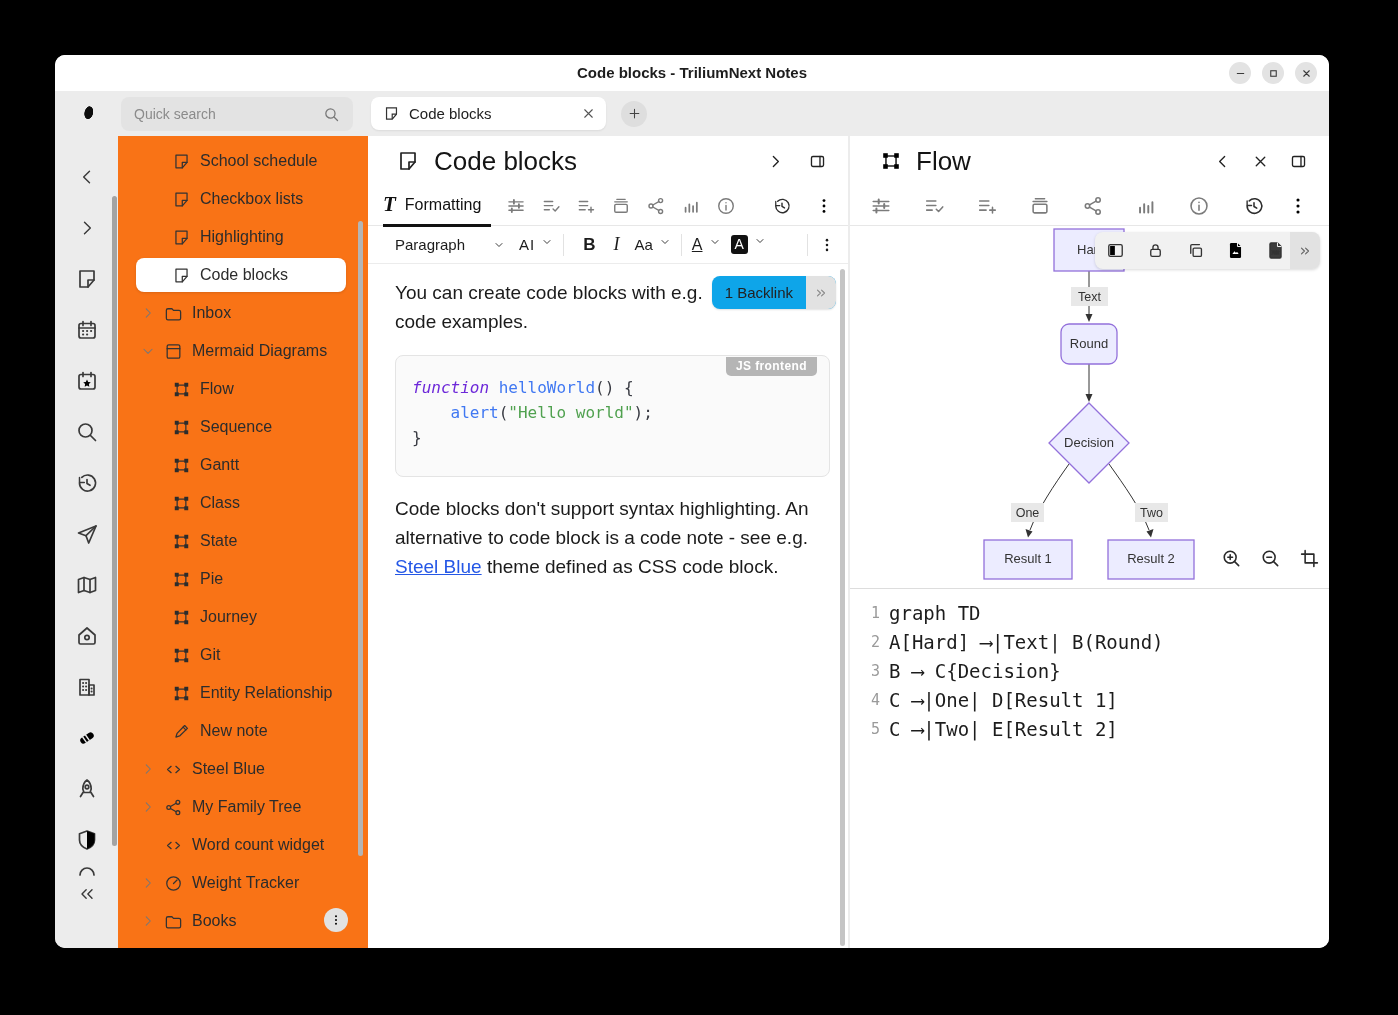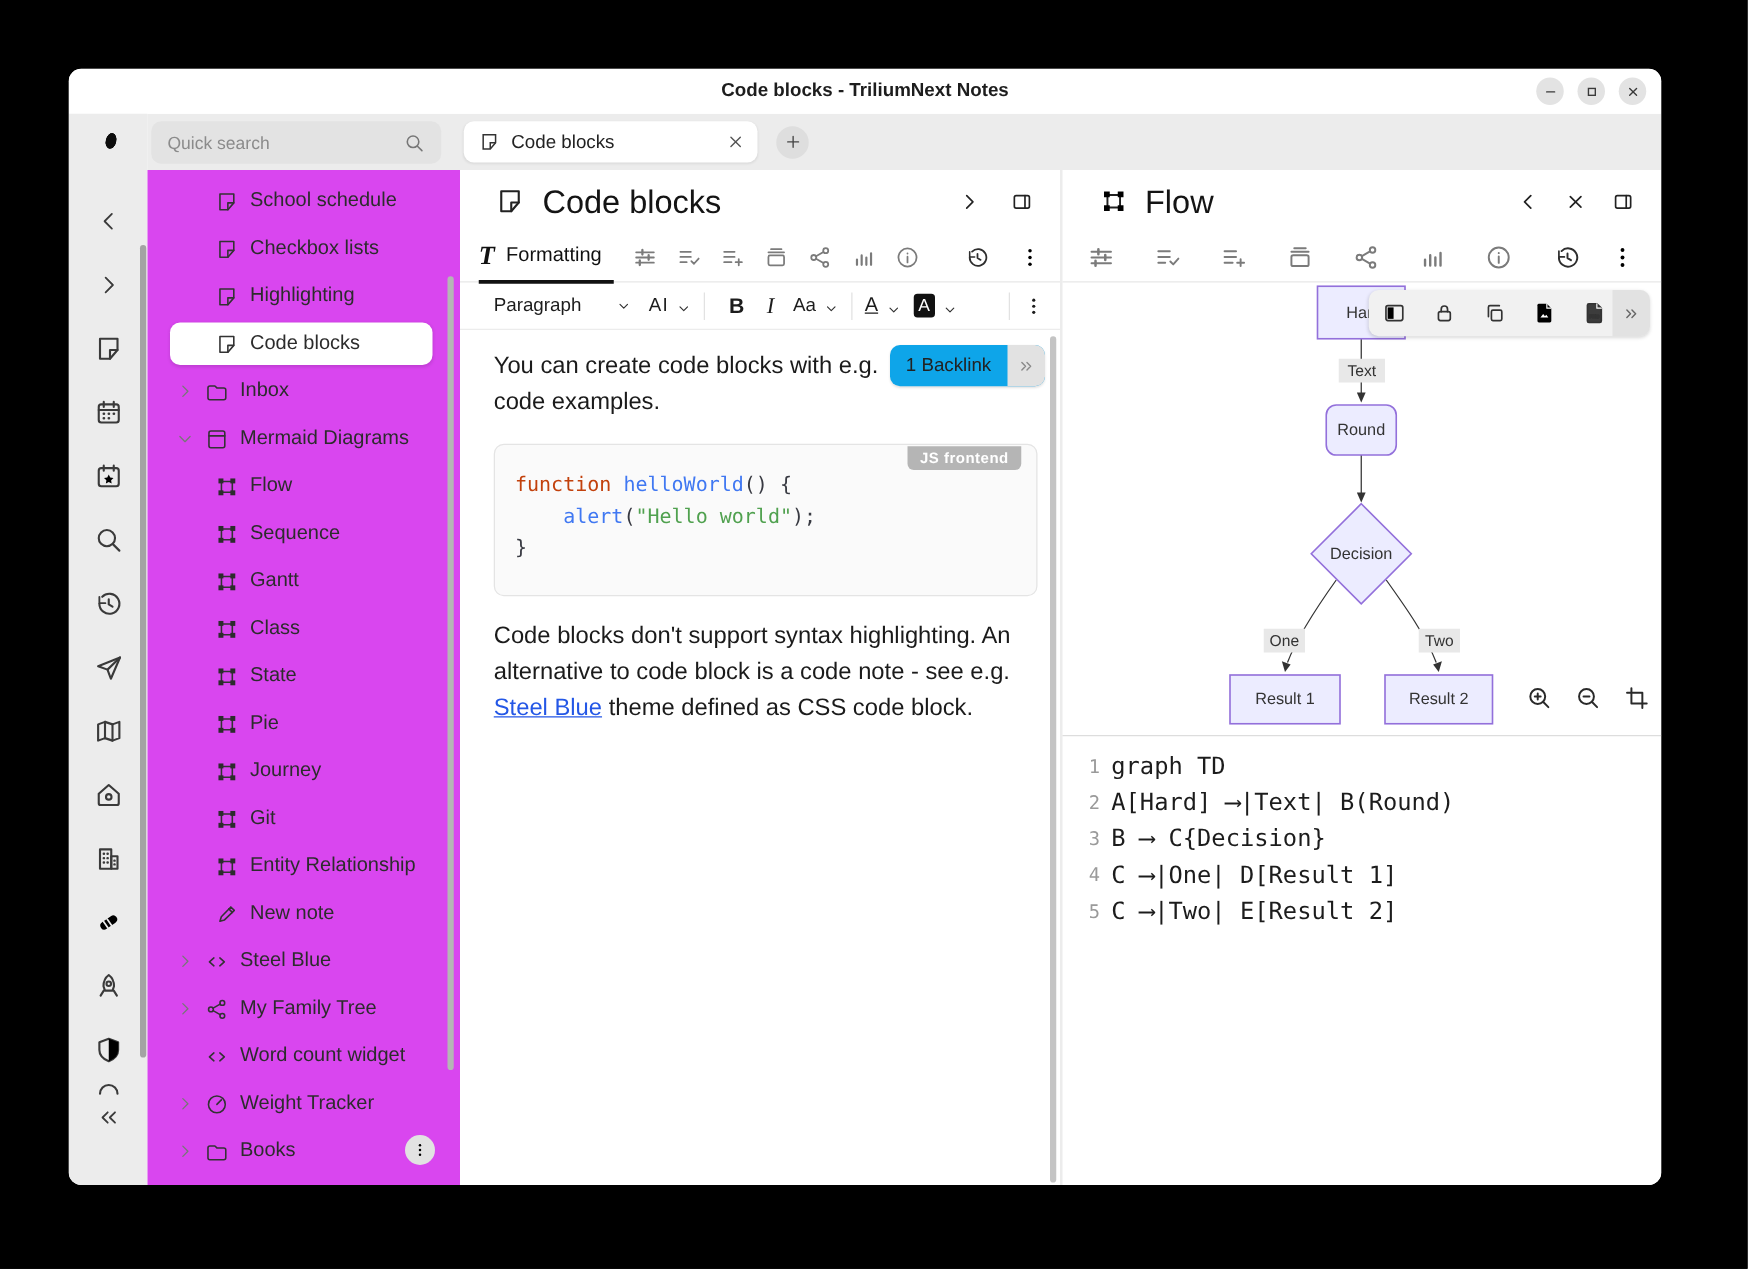--- a/index.html
+++ b/index.html
@@ -28,21 +28,21 @@
   .tabstrip{display:flex;align-items:center;flex:1;}
   .tab{margin-left:3px;width:235px;height:33px;background:#fff;border-radius:8px;display:flex;align-items:center;padding:0 10px 0 12px;box-sizing:border-box;box-shadow:0 1px 2px rgba(0,0,0,.08);}
   .tab .ticn{width:17px;height:17px;stroke:#333;stroke-width:1.7;fill:none;flex:0 0 auto;}
   .tab .tlab{font-size:15px;color:#222;margin-left:9px;flex:1;white-space:nowrap;overflow:hidden;}
   .tab .tclose{width:15px;height:15px;stroke:#555;stroke-width:1.8;fill:none;stroke-linecap:round;}
   .plusbtn{width:26px;height:26px;border-radius:50%;background:#dedede;margin-left:15px;display:flex;align-items:center;justify-content:center;}
   .plusbtn svg{width:13px;height:13px;stroke:#444;stroke-width:2;fill:none;stroke-linecap:round;}
   
   .panes{flex:1;display:flex;min-height:0;}
   
-  .tree{width:250px;flex:0 0 auto;background:#d946ef;position:relative;padding-top:6px;box-sizing:border-box;overflow:hidden;}
+  .tree{width:250px;flex:0 0 auto;background:#f97316;position:relative;padding-top:6px;box-sizing:border-box;overflow:hidden;}
   .trow{height:38px;display:flex;align-items:center;font-size:16px;color:#2c2c2c;box-sizing:border-box;}
   .trow .chev{width:14px;height:14px;stroke:#777;stroke-width:1.8;fill:none;stroke-linecap:round;stroke-linejoin:round;margin-right:9px;flex:0 0 auto;}
   .trow .ticon{width:19px;height:19px;stroke:#333;stroke-width:1.6;fill:none;stroke-linecap:round;stroke-linejoin:round;margin-right:9px;flex:0 0 auto;}
   .lvl1{padding-left:23px;}
   .lvl1.nochev{padding-left:46px;}
   .lvl2{padding-left:54px;}
   .trow.sel{background:#fff;border-radius:8px;margin:2px 22px 2px 18px;height:34px;padding-left:36px;box-shadow:0 1px 3px rgba(0,0,0,.13);}
   .tlabel{white-space:nowrap;}
   .tree-kebab{position:absolute;right:20px;bottom:16px;width:24px;height:24px;border-radius:50%;background:#e2e2e2;display:flex;align-items:center;justify-content:center;}
   .kebab-dots{width:14px;height:14px;fill:#444;}
@@ -58,21 +58,21 @@
   .rib-active{display:flex;align-items:baseline;gap:9px;height:100%;align-items:center;border-bottom:3px solid #111;margin-bottom:-1px;padding-right:10px;}
   .rib-T{font-family:"Liberation Serif",serif;font-style:italic;font-weight:bold;font-size:21px;color:#111;}
   .rib-lab{font-size:16px;color:#111;}
   .ribicon{width:20px;height:20px;stroke:#7b7b7b;stroke-width:1.7;fill:none;stroke-linecap:round;stroke-linejoin:round;}
   .ribicon.dark{stroke:#2e2e2e;}
   .rib-ic{margin-left:15px;display:flex;align-items:center;}
   .rib-ic.push{margin-left:auto;}
   .rib-ic.gap2{margin-left:22px;}
   .fmtbar{height:37px;border-bottom:1px solid #ececec;display:flex;align-items:center;padding:0 12px 0 27px;flex:0 0 auto;font-size:15px;color:#1c1c1c;}
   .fmt-caret{width:12px;height:12px;stroke:#333;stroke-width:1.9;fill:none;stroke-linecap:round;stroke-linejoin:round;margin-left:6px;}
-  .fmt-group{display:flex;align-items:flex-end;}
+  .fmt-group{display:flex;align-items:flex-start;}
   .fmt-sep{width:1px;height:22px;background:#e2e2e2;margin:0 10px;}
   .fmt-para{width:110px;display:flex;align-items:center;justify-content:space-between;}
   .fmt-b{font-weight:bold;font-size:17px;margin:0 9px;}
   .fmt-i{font-family:"Liberation Serif",serif;font-style:italic;font-size:18px;margin:0 9px;}
   .fmt-aa{margin-left:6px;}
   .fmt-u{text-decoration:underline;font-size:16px;}
   .fmt-box{background:#111;color:#fff;border-radius:3px;padding:0 4px;font-size:14px;line-height:19px;}
   .fmt-ai{letter-spacing:1px;}
   
   .content{flex:1;position:relative;padding:14px 20px 0 27px;overflow:hidden;}
@@ -80,21 +80,21 @@
   .p1{width:345px;}
   .p2{width:452px;margin-top:17px;}
   .link{color:#2457e6;text-decoration:underline;}
   .backlink{position:absolute;top:12px;right:12px;height:33px;background:#0ea5e9;border-radius:8px;display:flex;align-items:stretch;box-shadow:0 1px 2px rgba(0,0,0,.12);overflow:hidden;}
   .backlink .bl-lab{display:flex;align-items:center;padding:0 13px;font-size:15px;color:#222;}
   .backlink .bl-more{display:flex;align-items:center;padding:0 8px;background:#e2e2e2;}
   .dblchev{width:14px;height:14px;stroke:#8a8a8a;stroke-width:2;fill:none;stroke-linecap:round;stroke-linejoin:round;}
   .codeblock{position:relative;margin-top:19px;width:435px;background:#fafafa;border:1px solid #e4e4e4;border-radius:8px;box-sizing:border-box;padding:19px 16px 26px 16px;}
   .codebadge{position:absolute;top:1px;right:12px;background:#b5b5b5;color:#fff;font-weight:bold;font-size:12px;padding:2px 10px 3px;border-radius:0 0 5px 5px;letter-spacing:.4px;}
   .codeline{font-family:"DejaVu Sans Mono","Liberation Mono",monospace;font-size:16px;line-height:25px;white-space:pre;color:#383a42;}
-  .tok-kw{color:#c2410c;}
+  .tok-kw{color:#6d28d9;font-style:italic;}
   .tok-fn{color:#4078f2;}
   .tok-str{color:#50a14f;}
   .cscroll{position:absolute;right:3px;top:133px;width:5px;height:677px;border-radius:3px;background:#c4c4c4;}
   
   .right{flex:1;background:#fff;border-left:2px solid #ececec;display:flex;flex-direction:column;min-width:0;}
   .right .pane-header{padding-left:30px;}
   .right .ribbon{padding-left:20px;}
   .right .rib-ic{margin-left:0;margin-right:31px;}
   .right .rib-ic.push{margin-left:auto;margin-right:22px;}
   .right .rib-ic.last{margin-right:6px;}

